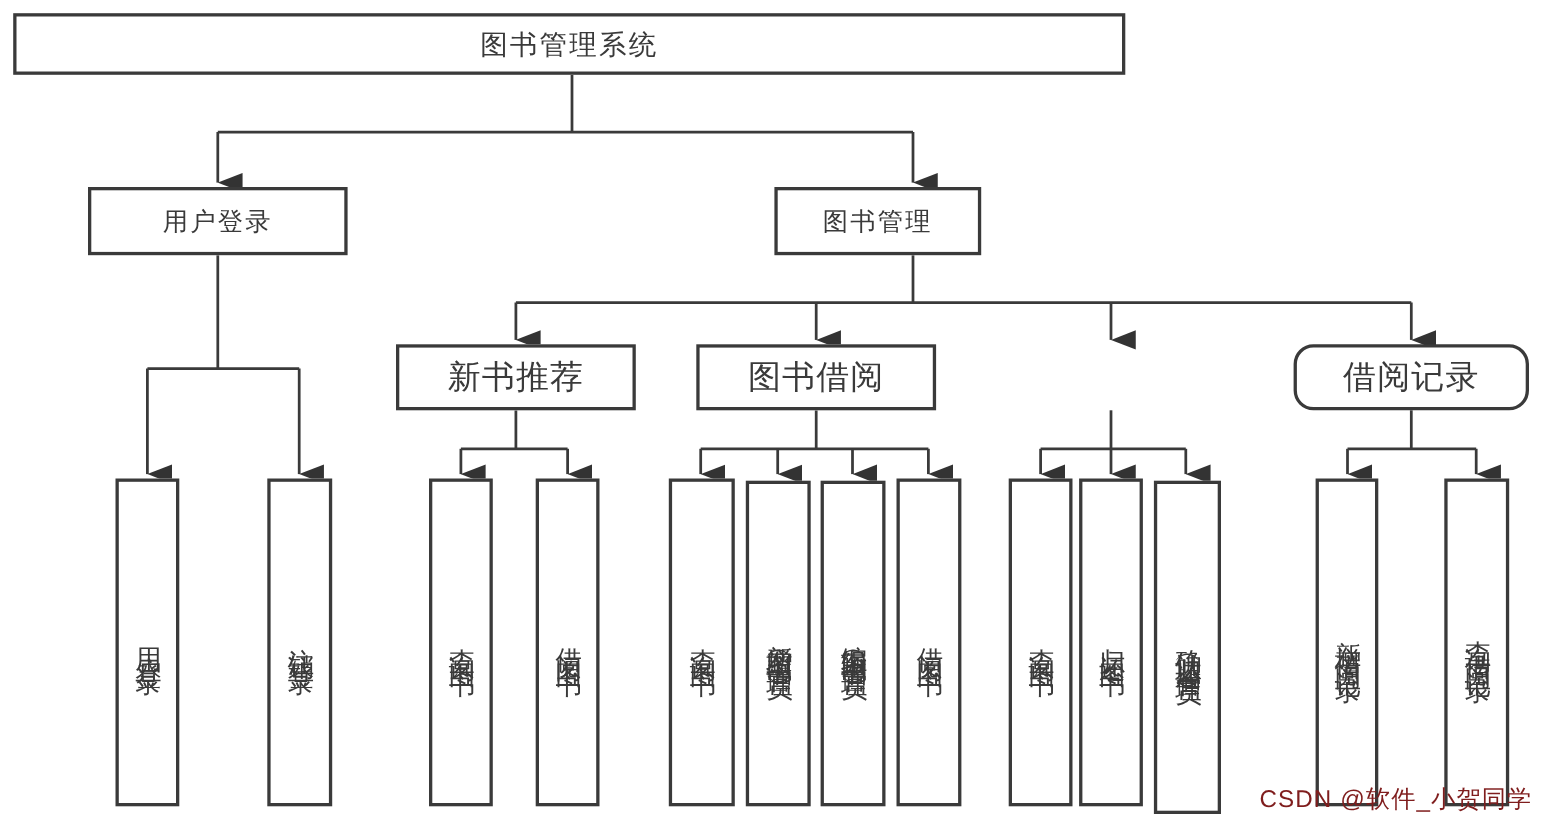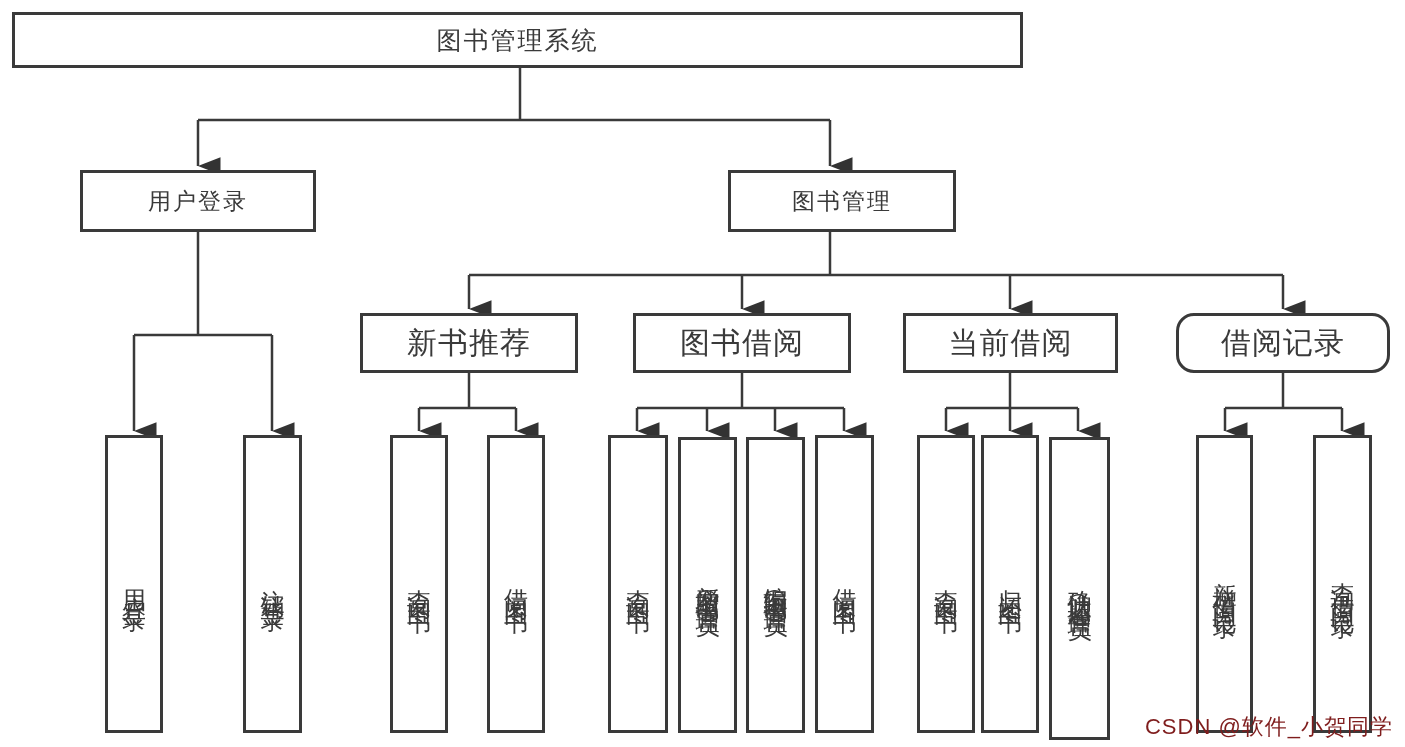--- a/index.html
+++ b/index.html
@@ -112,32 +112,29 @@
     </g>
   </svg>
 
   <div class="node lvl1" style="left:12px; top:12px; width:1011px; height:56px;">
     <span>图书管理系统</span>
   </div>
 
   <div class="node lvl2" style="left:80px; top:170px; width:236px; height:62px;">
     <span>用户登录</span>
   </div>
-  <div class="node lvl2" style="left:728px; top:170px; width:228px; height:62px;">
+  <div class="node lvl2" style="left:704px; top:170px; width:188px; height:62px;">
     <span>图书管理</span>
   </div>
 
   <div class="node lvl3" style="left:360px; top:313px; width:218px; height:60px;">
     <span>新书推荐</span>
   </div>
   <div class="node lvl3" style="left:633px; top:313px; width:218px; height:60px;">
     <span>图书借阅</span>
-  </div>
-  <div class="node lvl3" style="left:903px; top:313px; width:215px; height:60px;">
-    <span>当前借阅</span>
   </div>
   <div class="node lvl3" style="left:1176px; top:313px; width:214px; height:60px;border-radius:18px;">
     <span>借阅记录</span>
   </div>
 
   <div class="node leaf" style="left:105px; top:435px; width:58px; height:298px;">
     <span class="vtext">用户登录</span>
   </div>
   <div class="node leaf" style="left:243px; top:435px; width:59px; height:298px;">
     <span class="vtext">注销登录</span>

